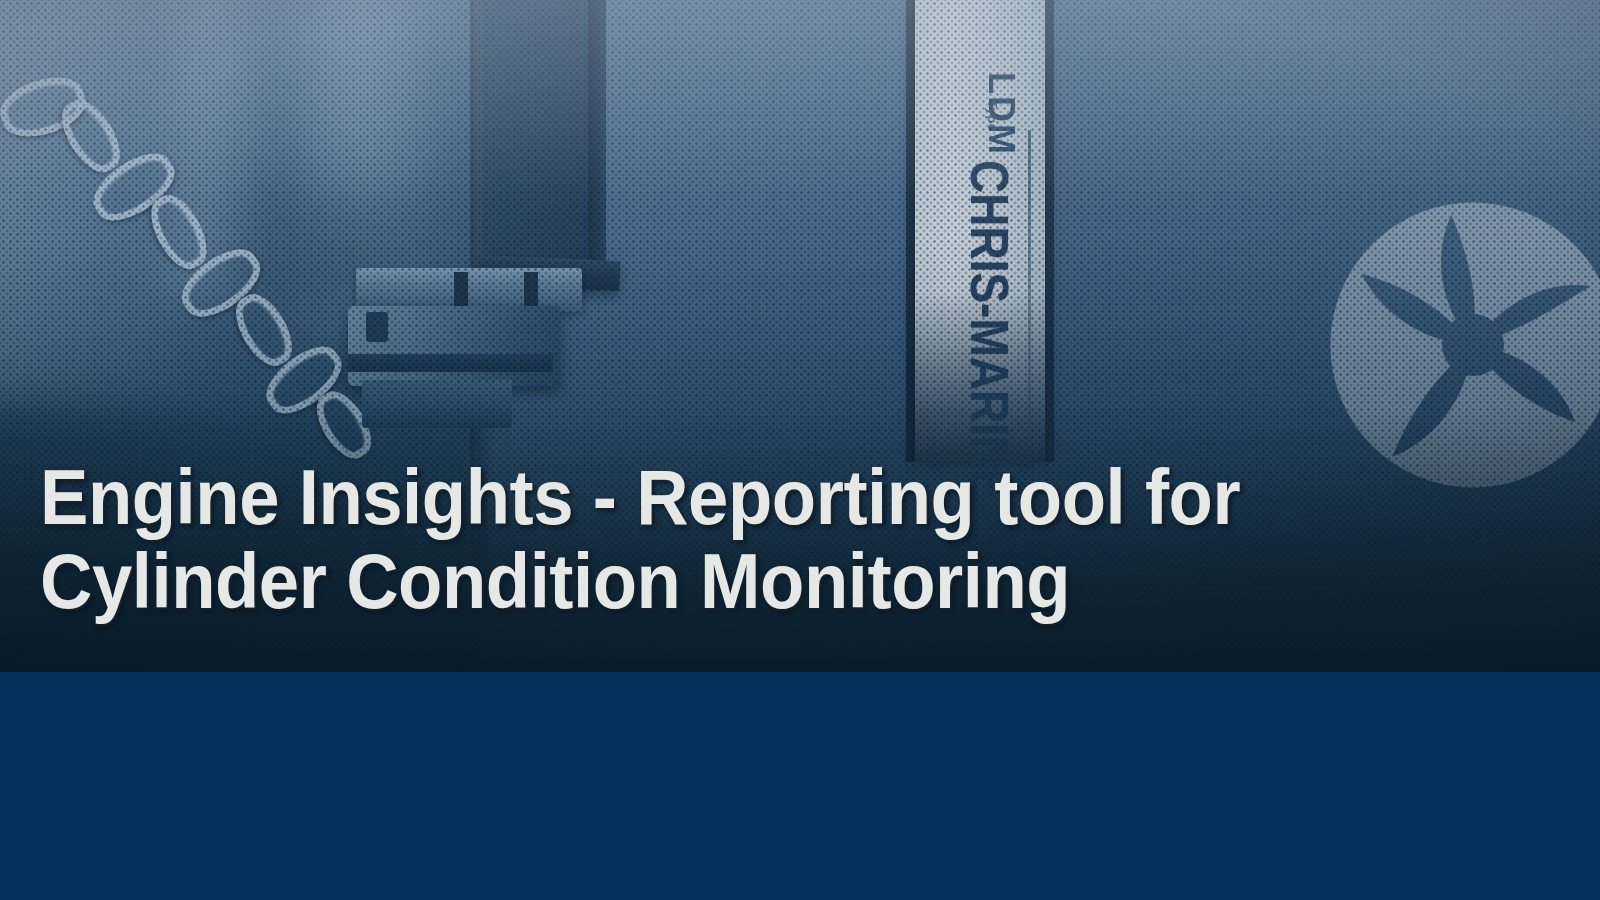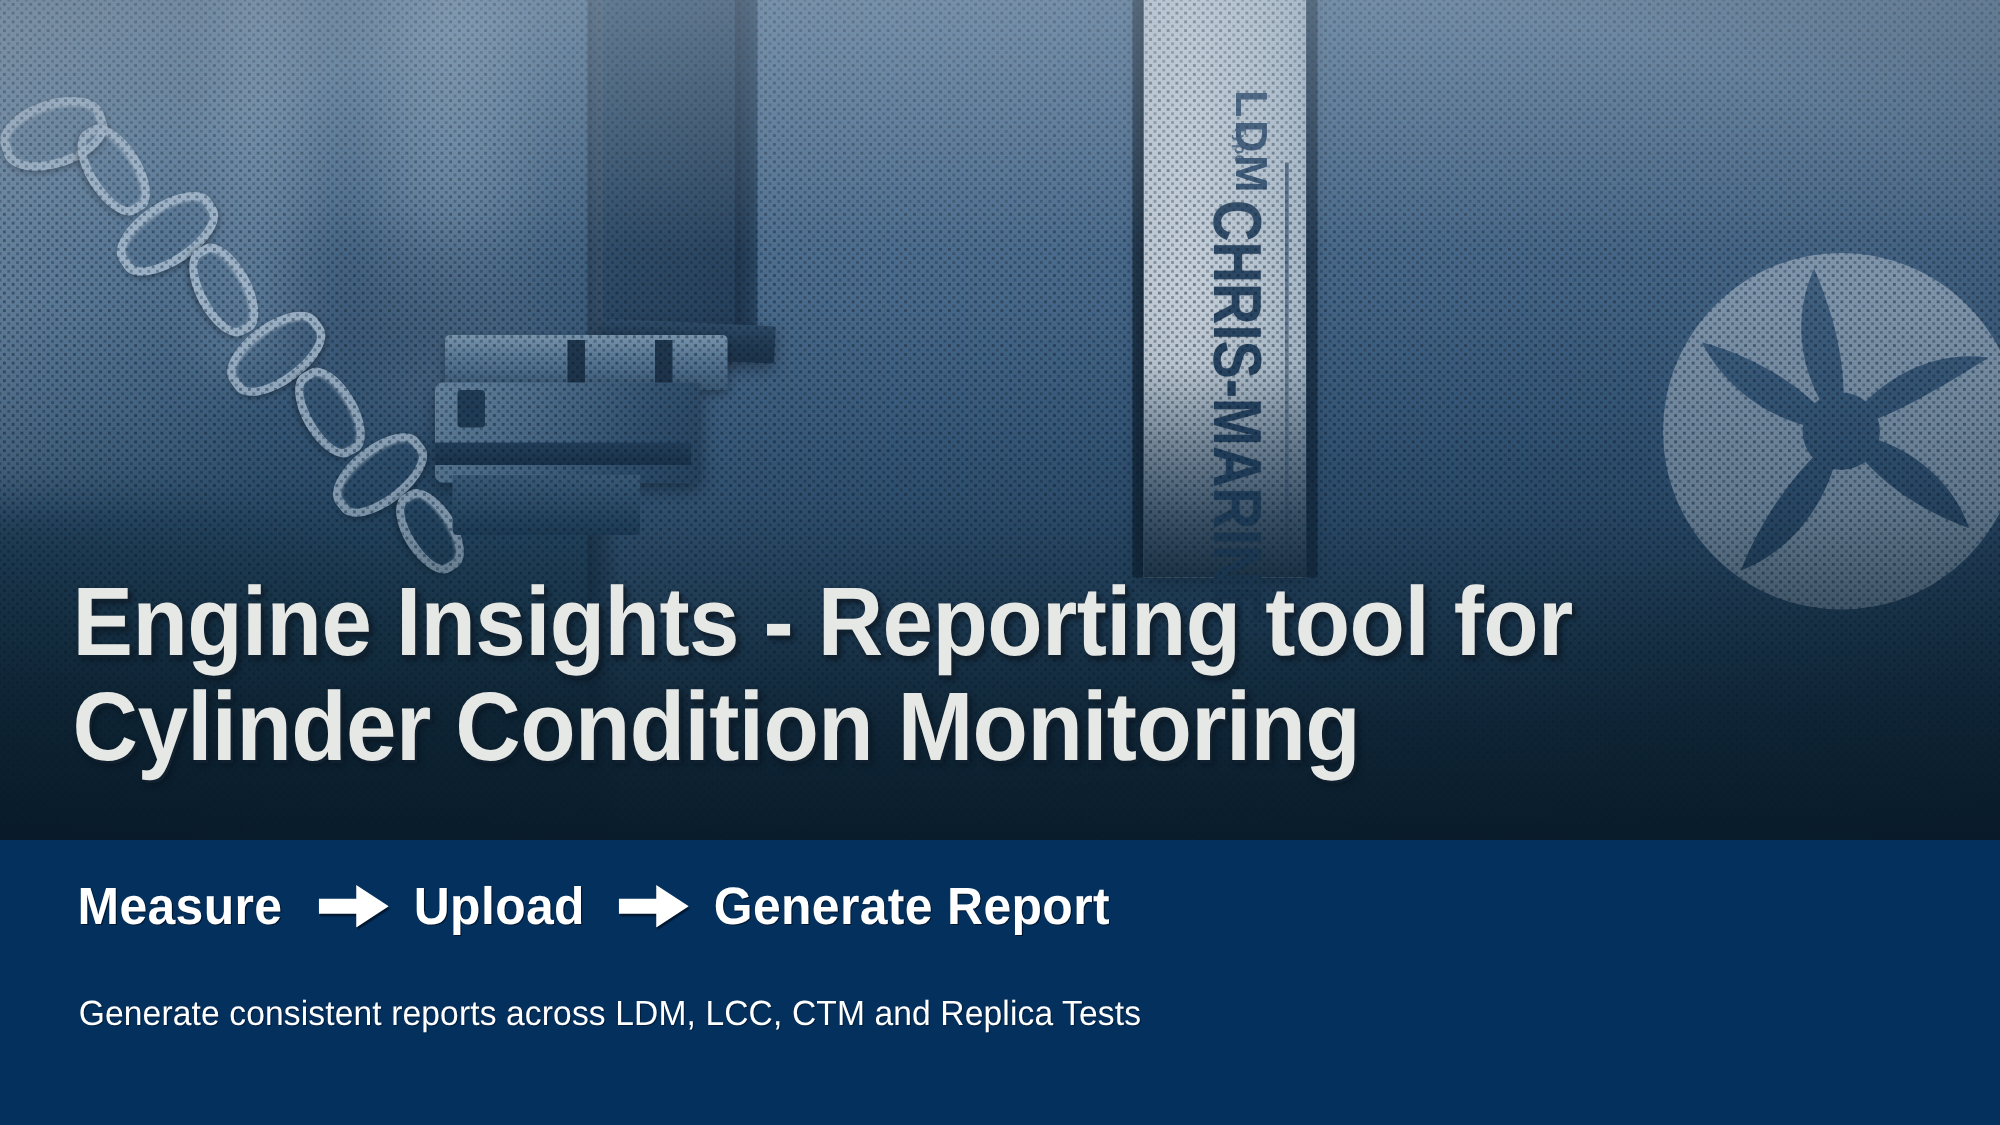--- a/index.html
+++ b/index.html
@@ -206,21 +206,21 @@
       rgba(12,34,50,0.86) 90%,
       rgba(10,30,46,0.95) 100%);
   }
   .vignette {
     position:absolute; inset:0;
     background:radial-gradient(ellipse 115% 95% at 52% 36%, rgba(0,0,0,0) 42%, rgba(5,18,30,0.45) 100%);
   }
 
   
   .title-block {
-    position:absolute; left:58px; top:455px;
+    position:absolute; left:40px; top:455px;
     z-index:6;
   }
   .title-line {
     color:#e6e8e6;
     font-family:"Liberation Sans Narrow","Liberation Sans", sans-serif;
     font-weight:bold;
     font-size:78px;
     line-height:84px;
     letter-spacing:-0.5px;
     transform:scaleX(0.93);
@@ -348,39 +348,14 @@
     <div class="halftone-fade"></div>
     <div class="duotone"></div>
     <div class="vignette"></div>
   </div>
 
   <div class="title-block">
     <div class="title-line">Engine Insights - Reporting tool for</div>
     <div class="title-line">Cylinder Condition Monitoring</div>
   </div>
 
-  <div class="navy-bar">
-
-    <div class="process-row">
-
-      <div class="step">Measure</div>
-
-      <div class="arrow-wrap">
-        <svg width="56" height="34" viewBox="0 0 56 34" aria-hidden="true">
-          <path d="M0 11 H30 V0 L56 17 L30 34 V23 H0 Z" fill="#ffffff"></path>
-        </svg>
-      </div>
-
-      <div class="step">Upload</div>
-
-      <div class="arrow-wrap">
-        <svg width="56" height="34" viewBox="0 0 56 34" aria-hidden="true">
-          <path d="M0 11 H30 V0 L56 17 L30 34 V23 H0 Z" fill="#ffffff"></path>
-        </svg>
-      </div>
-
-      <div class="step">Generate Report</div>
-    </div>
-
-    <div class="subtitle">Generate consistent reports across LDM, LCC, CTM and Replica Tests</div>
-  </div>
 
 </div>
 
 </body></html>

